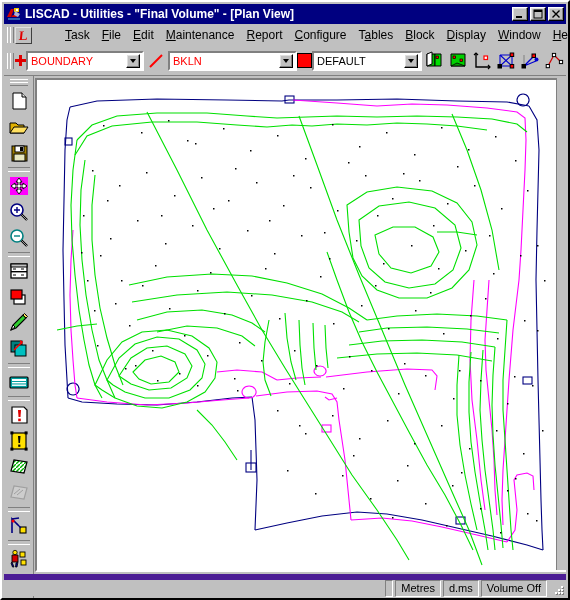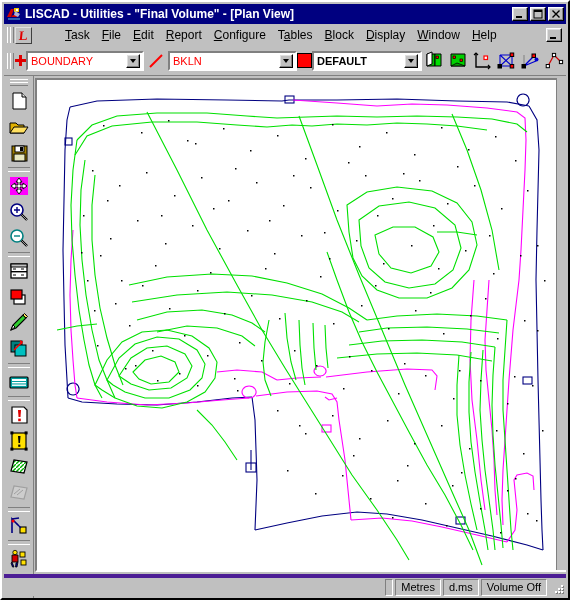--- a/index.html
+++ b/index.html
@@ -136,21 +136,21 @@
   }
   .tb-combo .cval {
     flex: 1 1 auto;
     padding-left: 3px;
     font-size: 11px;
     color: #ff0000;
     white-space: nowrap;
     overflow: hidden;
     font-family: "Liberation Sans", sans-serif;
   }
-  .tb-combo.black .cval { color: #000000; font-weight: bold; }
+  .tb-combo.black .cval { color: #000000; }
   .tb-arrow {
     width: 14px; height: 14px;
     margin-right: 2px;
     background: #c0c0c0;
     border: 1px solid;
     border-color: #ffffff #000000 #000000 #ffffff;
     box-shadow: inset -1px -1px 0 #808080, inset 1px 1px 0 #dfdfdf;
     display:flex; align-items:center; justify-content:center;
     box-sizing:border-box;
     flex:0 0 auto;
@@ -244,21 +244,21 @@
     background: #c0c0c0;
     border-left: 1px solid #808080;
   }
 
   
   .statusbar {
     position: absolute;
     left: 2px; bottom: 2px;
     width: 562px; height: 22px;
     background: #c0c0c0;
-    border-top: 4px solid #4c1d95;
+    border-top: 6px solid #4c1d95;
     display:flex; align-items:center; justify-content:flex-end;
     box-sizing:border-box;
     padding-right: 2px;
   }
   .sb-panel {
     height: 17px;
     margin-left: 2px;
     padding: 0 5px;
     border: 1px solid;
     border-color: #808080 #ffffff #ffffff #808080;
@@ -320,20 +320,21 @@
 
   <div class="menubar">
     <div class="grip"></div>
     <div class="mdi-icon">
       <span class="mdi-L">L</span>
     </div>
     <div class="menuitems">
       <div class="menuitem"><u>T</u>ask</div>
       <div class="menuitem"><u>F</u>ile</div>
       <div class="menuitem"><u>E</u>dit</div>
+      <div class="menuitem"><u>M</u>aintenance</div>
       <div class="menuitem"><u>R</u>eport</div>
       <div class="menuitem"><u>C</u>onfigure</div>
       <div class="menuitem">T<u>a</u>bles</div>
       <div class="menuitem"><u>B</u>lock</div>
       <div class="menuitem"><u>D</u>isplay</div>
       <div class="menuitem"><u>W</u>indow</div>
       <div class="menuitem"><u>H</u>elp</div>
     </div>
     <div class="mdibtns">
       <div class="winbtn">

